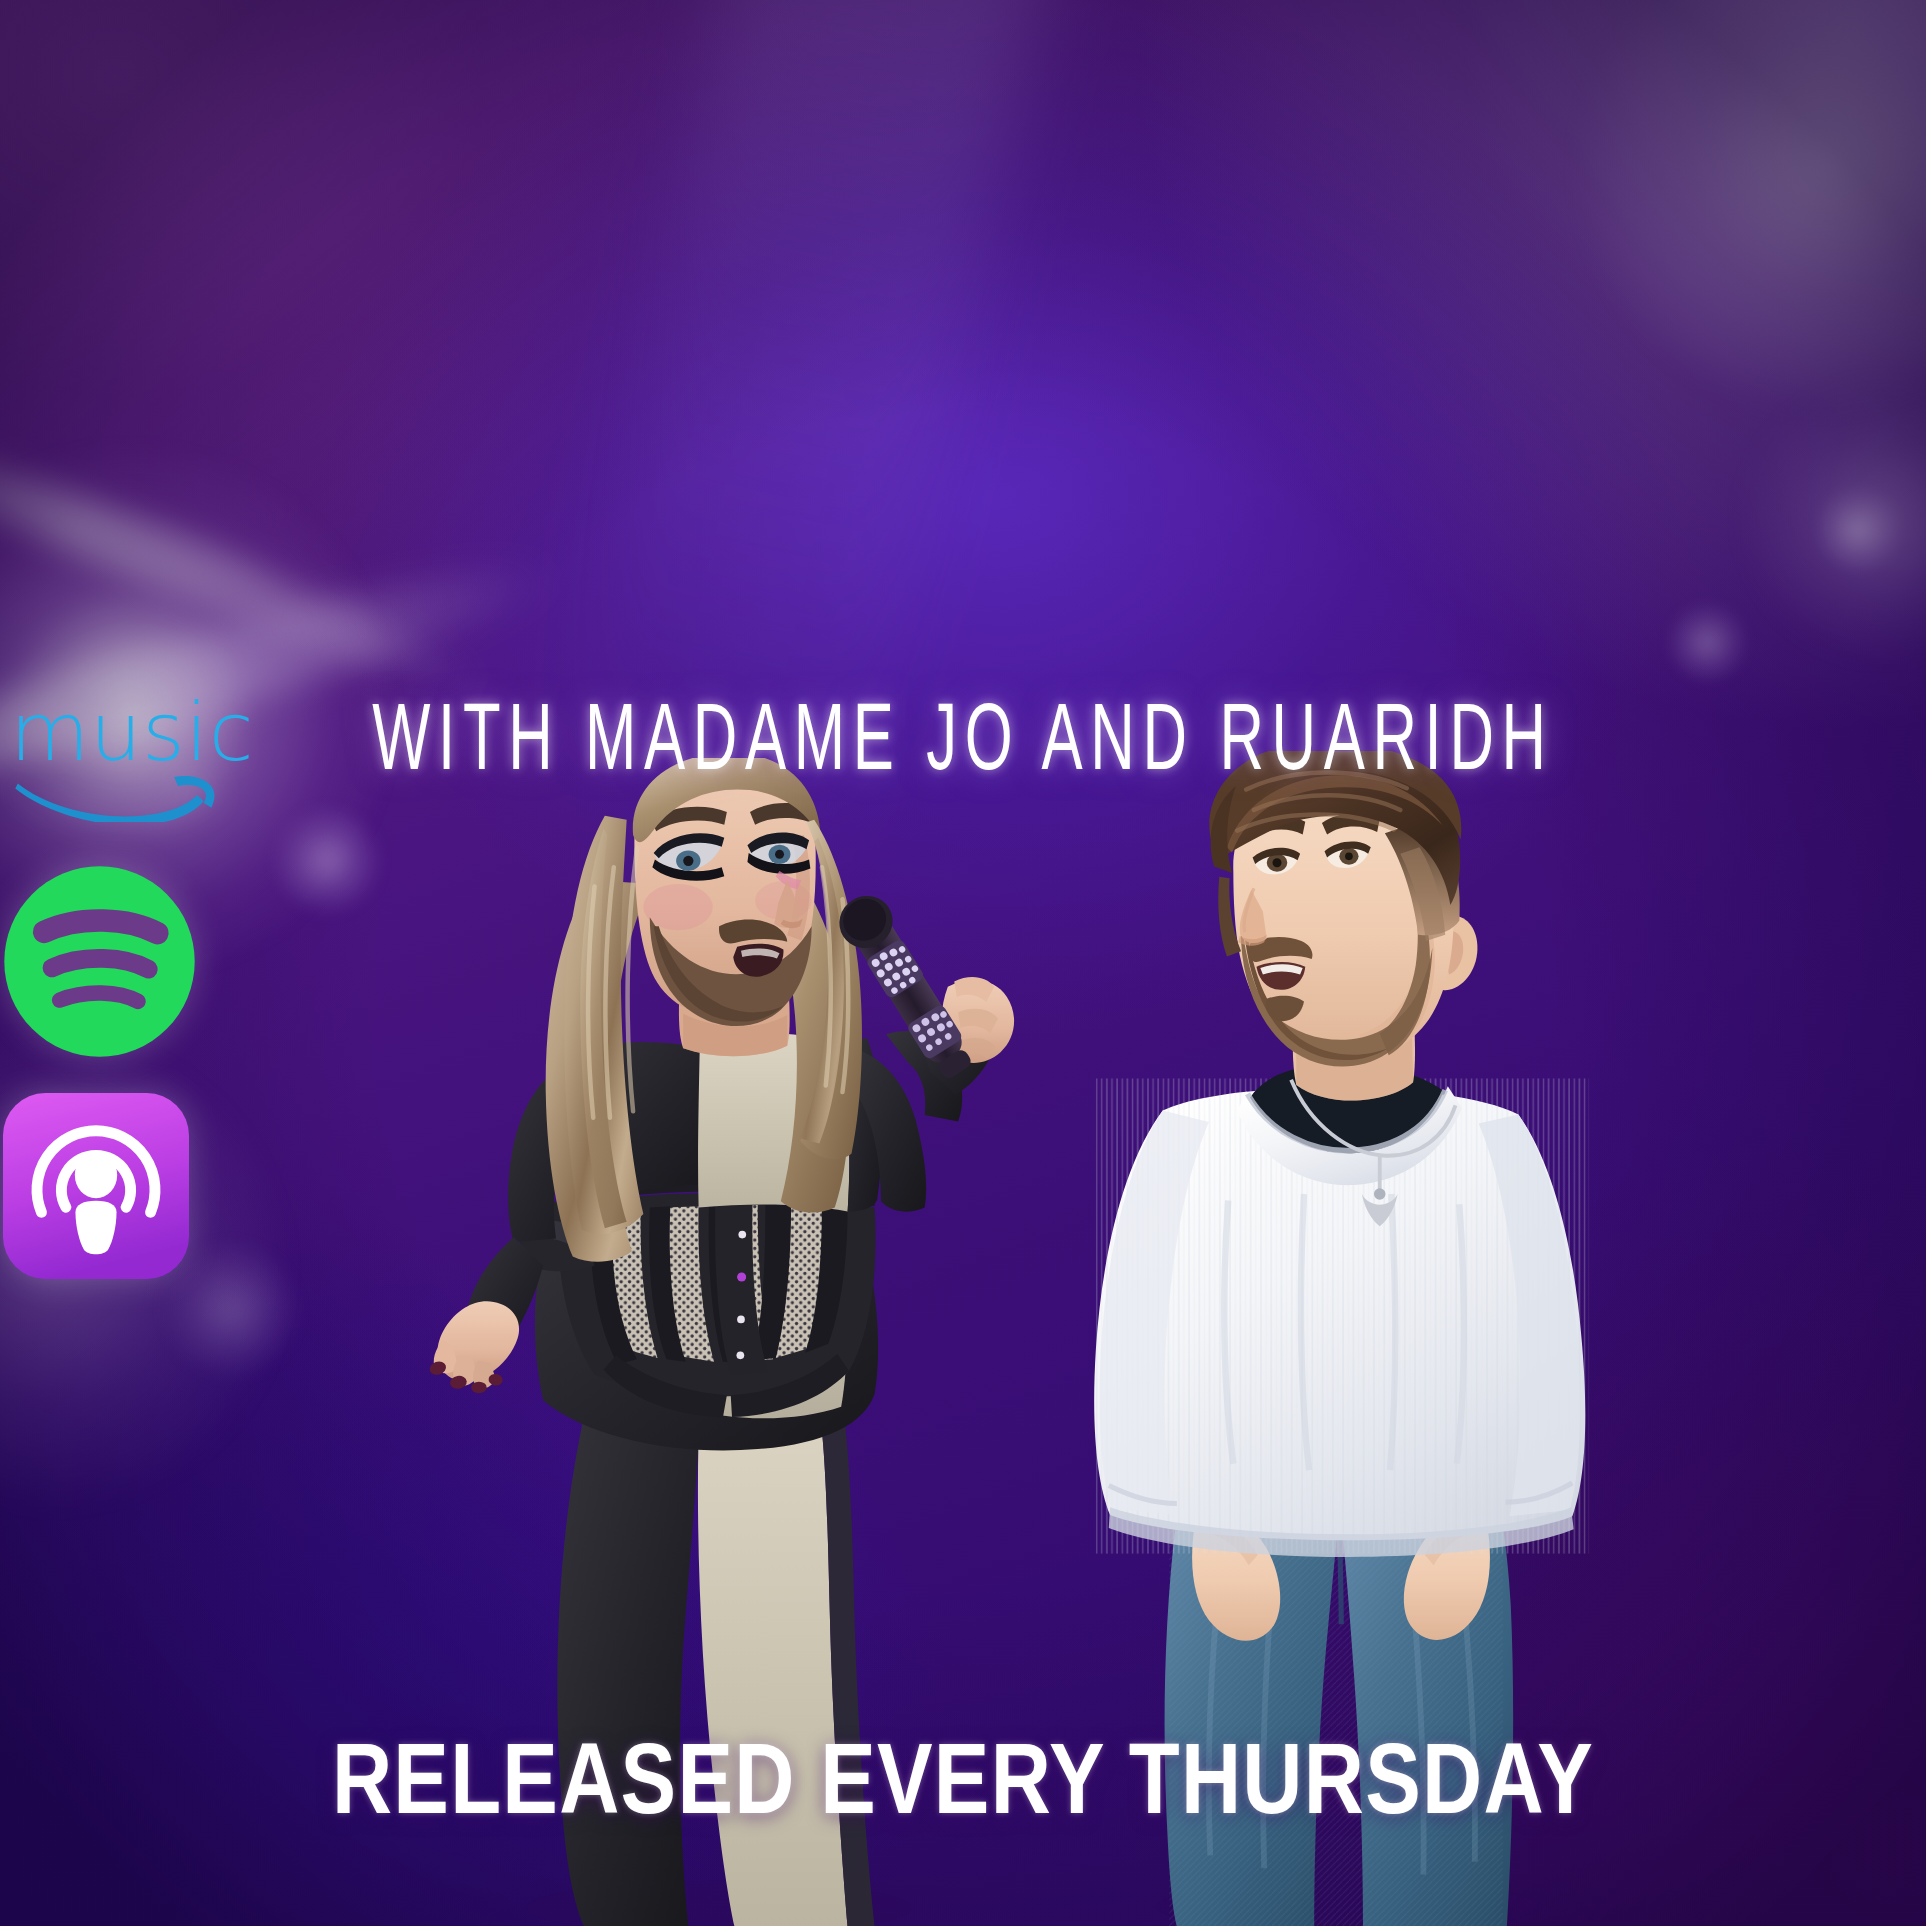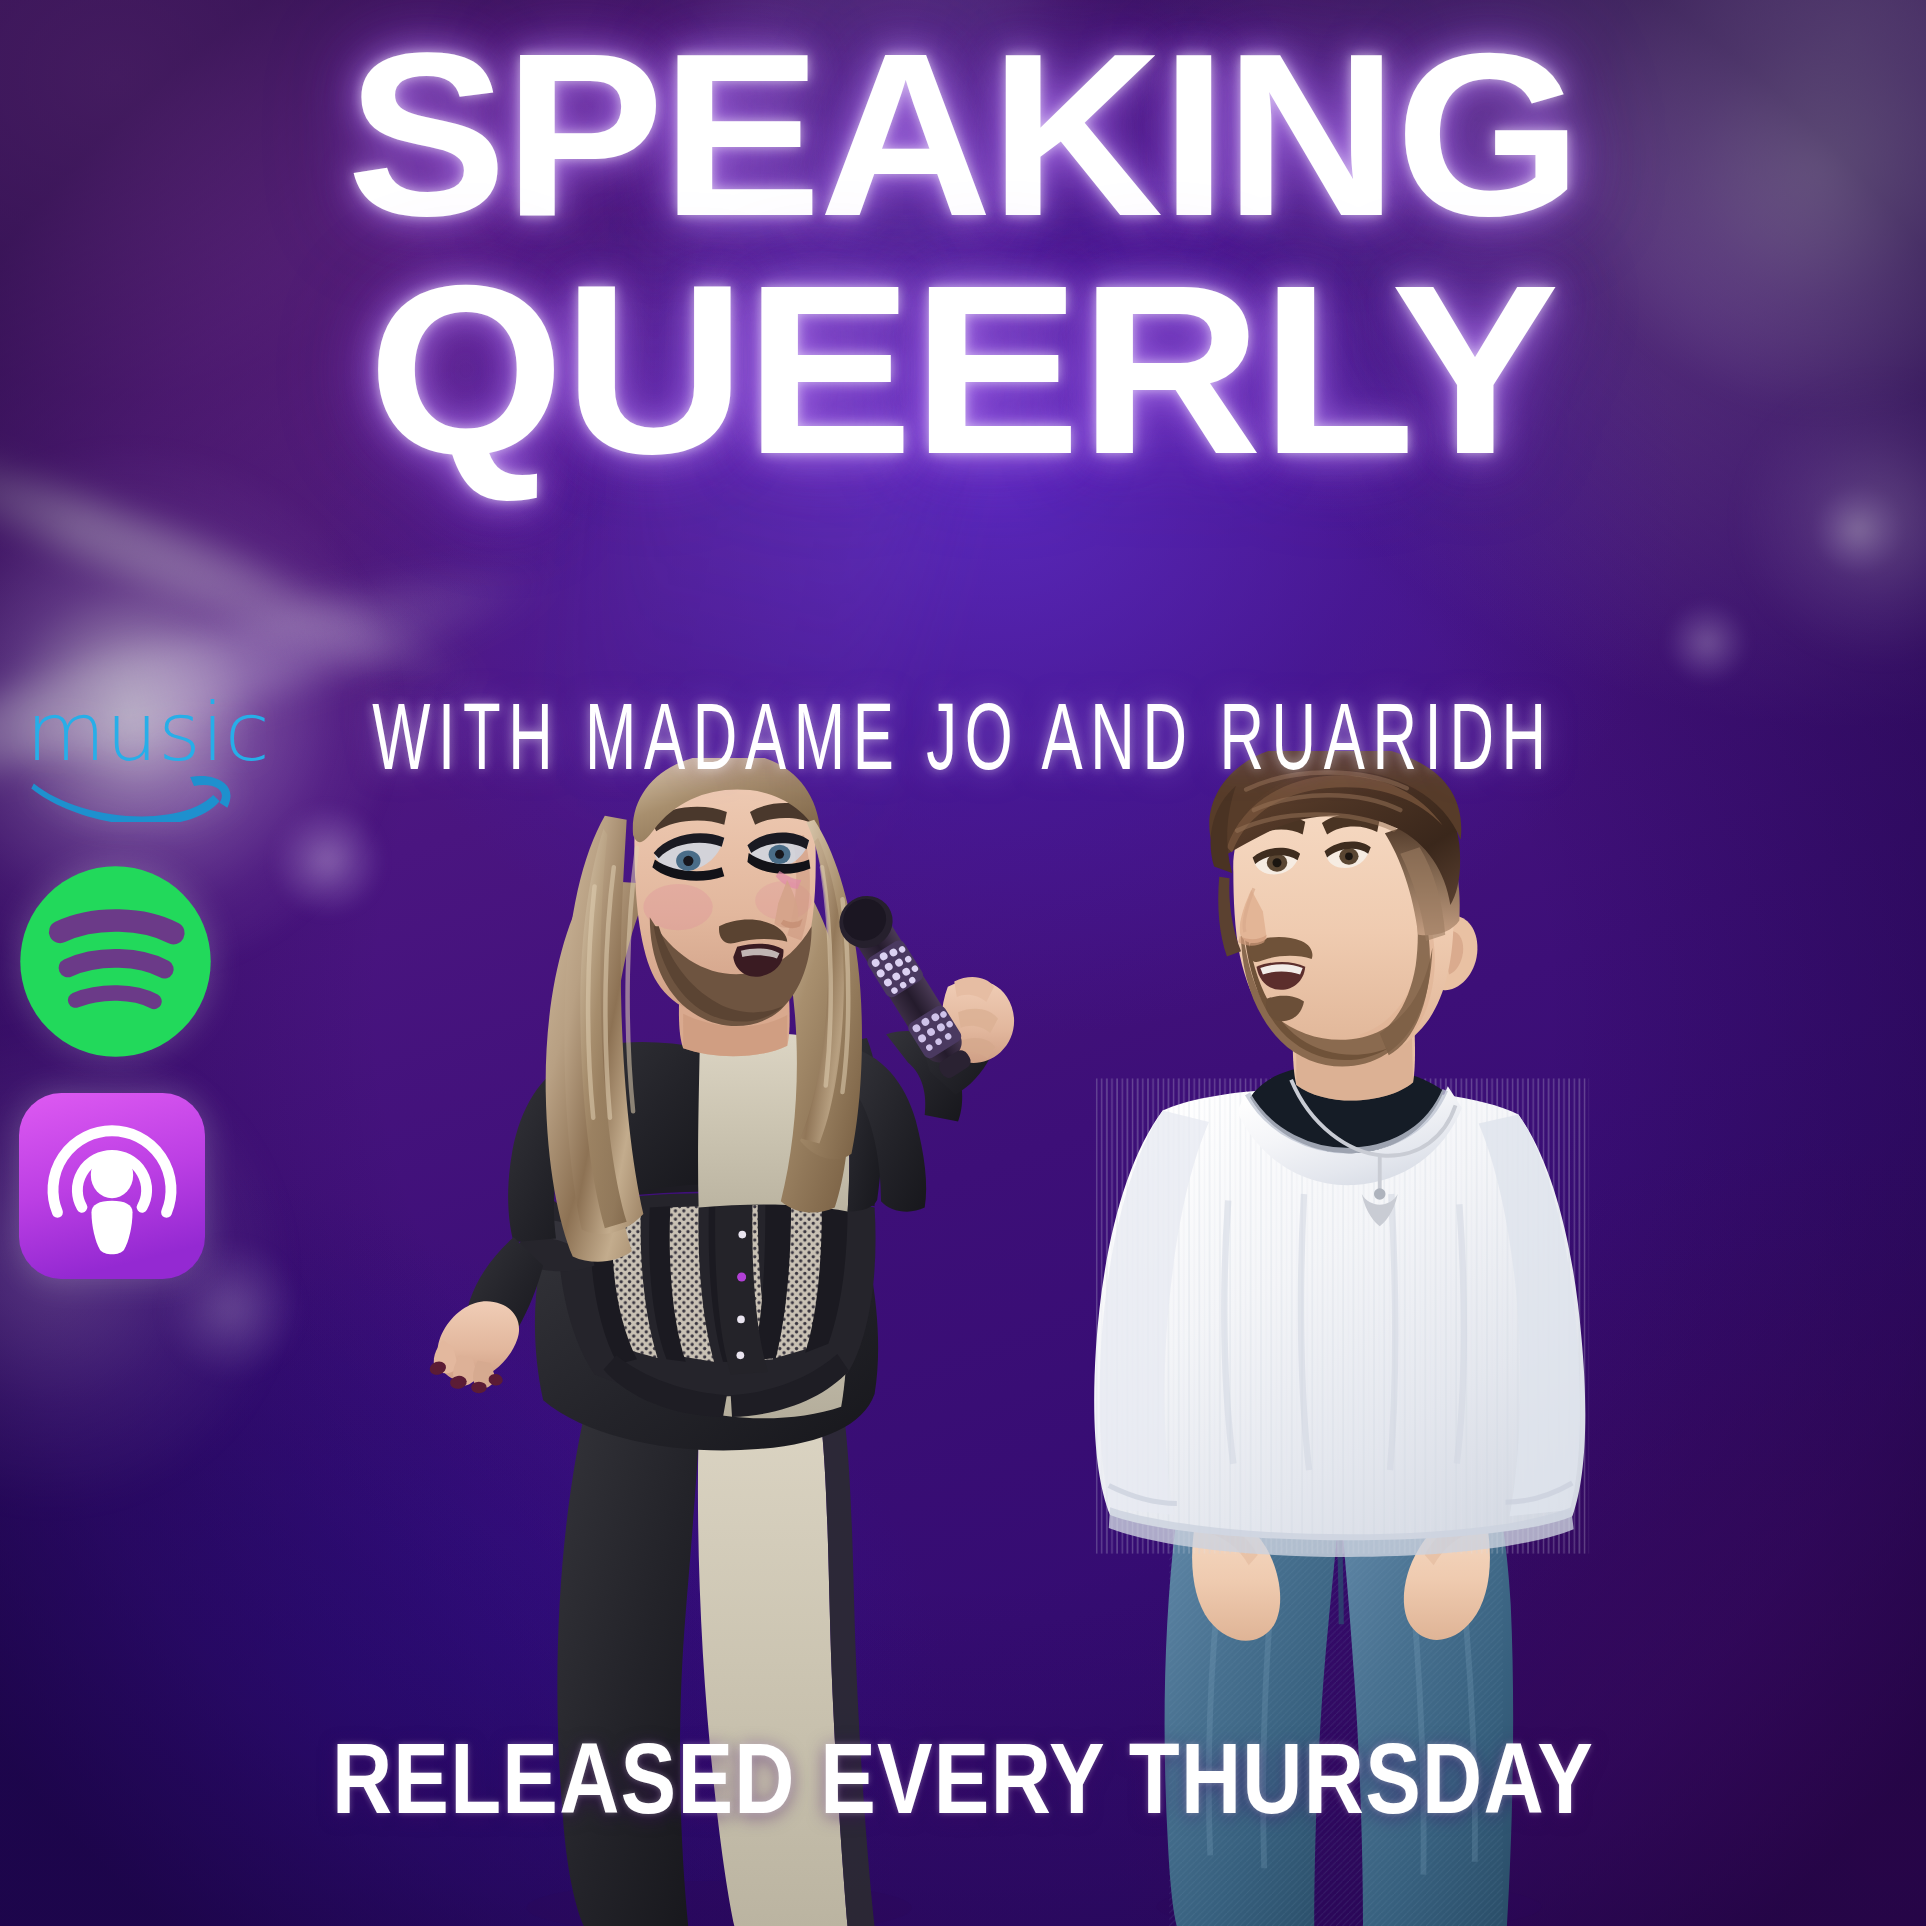--- a/index.html
+++ b/index.html
@@ -118,21 +118,21 @@
   }
   .footer{
     position:absolute;left:0;right:0;top:1721px;text-align:center;z-index:60;
     color:#fff;font-weight:bold;font-size:85px;letter-spacing:1.3px;
     transform:scaleY(1.18) scaleX(.98);transform-origin:center top;
     font-family:"Liberation Sans", sans-serif;
     text-shadow:0 0 6.4px rgba(255,255,255,.30),0 2.6px 16.7px rgba(60,10,100,.55);
   }
 
   
-  .badges{position:absolute;left:0;top:693px;z-index:50;width:257px;padding-left:16px;}
+  .badges{position:absolute;left:0;top:693px;z-index:50;width:257px;}
   .badge{position:relative;}
   #amazon-music{margin-left:11.6px;width:212px;height:122px;}
   #amazon-music .amz-text{
     font-size:80px;color:#27AEE8;letter-spacing:0.6px;line-height:1;
     font-family:"DejaVu Sans", sans-serif;font-weight:300;
     transform:scaleX(1.02);
   }
   .amz-swoosh{position:absolute;left:2.6px;top:80px;width:205px;height:49px;}
   #spotify{margin:50px 0 0 2.6px;width:193px;height:193px;}
   #apple-podcasts{margin:35px 0 0 2.6px;width:186px;height:186px;}
@@ -592,23 +592,19 @@
         <g fill="none" stroke="#FFFFFF" stroke-linecap="round">
           <path d="M60 186 A 92 92 0 1 1 230 186" stroke-width="17"></path>
           <path d="M98 178 A 54 54 0 1 1 192 178" stroke-width="17"></path>
         </g>
         <ellipse cx="145" cy="128" rx="33" ry="36" fill="#FFFFFF"></ellipse>
         <path d="M113 186 C113 174 125 168 145 168 C165 168 177 174 177 186 C177 208 171 232 164 244 C158 254 132 254 126 244 C119 232 113 208 113 186 Z" fill="#FFFFFF"></path>
       </svg>
     </div>
   </div>
 
-  <div class="titlewrap">
-    <div class="t-line" id="l1">SPEAKING</div>
-    <div class="t-line" id="l2">QUEERLY</div>
-  </div>
 
   <div class="subtitle">WITH MADAME JO AND RUARIDH</div>
 
   <div class="footer">RELEASED EVERY THURSDAY</div>
 
 </div>
 
 
 </body></html>

